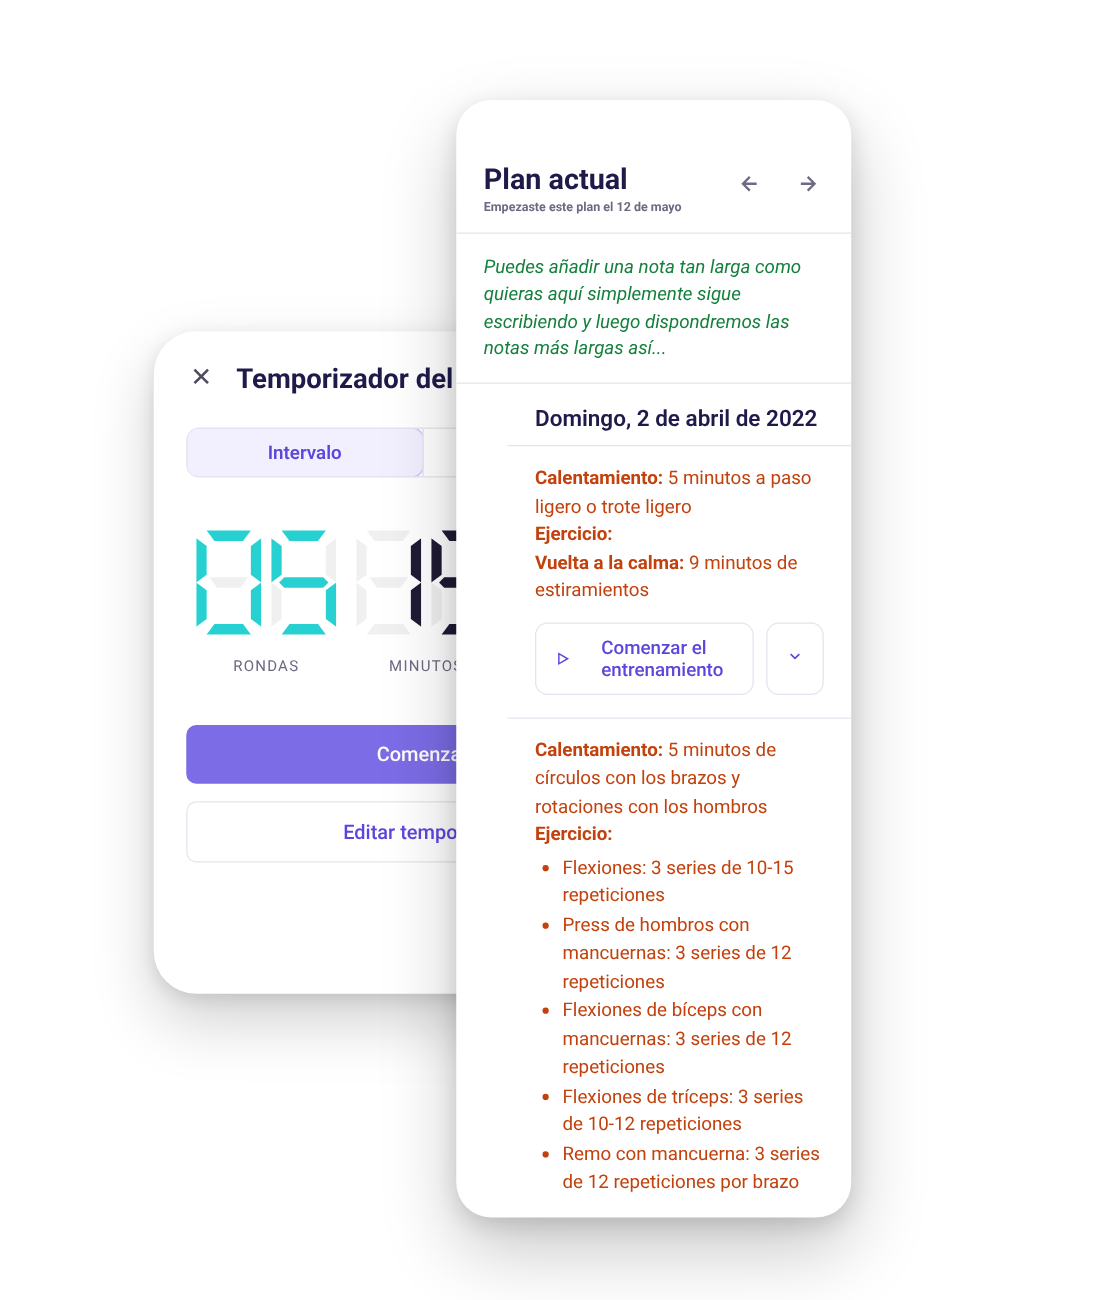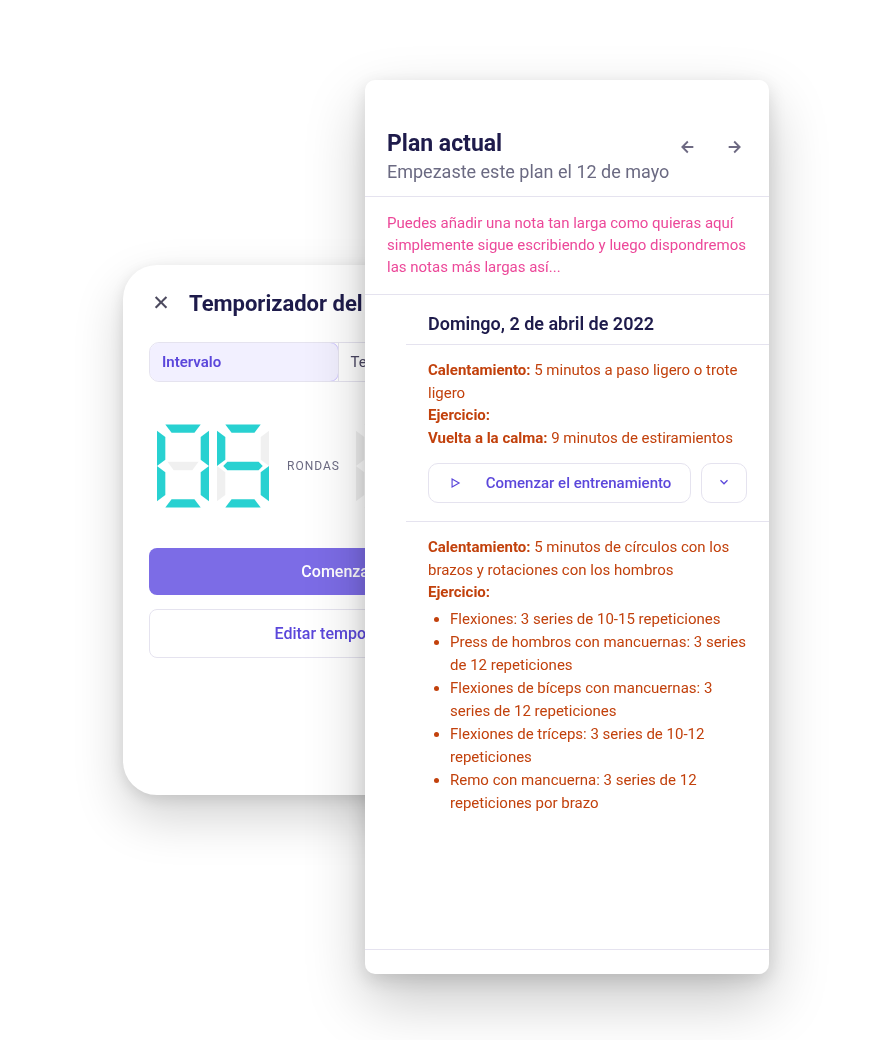--- a/index.html
+++ b/index.html
@@ -44,37 +44,37 @@
   }
   .timer-title {
     font-size: 22px; font-weight: 700; color: var(--ink);
     white-space: nowrap; overflow: hidden;
   }
   .seg {
     display: flex; margin: 10px 26px 6px 26px;
     border: 1px solid var(--line); border-radius: 10px; overflow: hidden;
   }
   .seg-item {
-    flex: 1 1 0; text-align: left;
+    flex: 1 1 0; text-align: center;
     padding: 10px 12px; font-size: 15px;
     color: var(--ink-soft); background: #fff;
   }
   .seg-item.active {
     background: var(--purple-pale);
     border: 1px solid #cfc5ff; border-radius: 9px; margin: -1px;
     color: var(--purple-deep); font-weight: 600;
   }
   .seg-item + .seg-item { border-left: 1px solid var(--line); }
   .seg-item.active + .seg-item { border-left: 1px solid var(--line); }
 
   .digits-row {
     display: flex; align-items: flex-end; gap: 16px;
     padding: 36px 26px 12px 34px;
   }
-  .dgroup { display: flex; align-items: center; gap: 18px; }
+  .dgroup { display: flex; flex-direction: column; align-items: center; gap: 18px; }
   .digits { display: flex; gap: 8px; align-items: center; }
   .digits.big svg { width: 52px; height: 84px; }
   .label-under {
     font-size: 12px; letter-spacing: 1px; color: var(--ink-muted);
   }
   .colon { font-size: 70px; line-height: 84px; color: var(--ink); transform: translateY(-16px); }
 
   .btn-row { padding: 28px 26px 0 26px; display: flex; flex-direction: column; gap: 14px; }
   .btn {
     width: 100%; text-align: center; border-radius: 8px;
@@ -83,42 +83,42 @@
   .btn-primary { background: var(--purple); color: #fff; }
   .btn-ghost {
     background: #fff; color: var(--purple-deep);
     border: 1px solid var(--line);
   }
 
   
   .card-plan {
     position: absolute;
     left: 365px; top: 80px;
-    width: 404px; height: 894px;
+    width: 316px; height: 894px;
     background: var(--bg);
-    border-radius: 10px;
+    border-radius: 28px;
     box-shadow: 0 26px 60px rgba(0,0,0,0.22), 0 6px 18px rgba(0,0,0,0.12);
     overflow: hidden;
     display: flex; flex-direction: column;
   }
   .plan-head {
     padding: 50px 22px 14px 22px;
     display: flex; align-items: flex-start; justify-content: space-between;
     border-bottom: 1px solid var(--line);
   }
   .plan-head-left { display: flex; flex-direction: column; gap: 4px; }
   .plan-title { font-size: 23px; font-weight: 700; }
-  .plan-sub { font-size: 18px; color: var(--ink-muted); }
+  .plan-sub { font-size: 10px; color: var(--ink-muted); font-weight: bold; }
   .plan-nav { display: flex; gap: 28px; padding-top: 6px; }
   .arrow { width: 22px; height: 22px; }
   .arrow svg { width: 22px; height: 22px; stroke: #6e6a83; stroke-width: 2; fill: none; }
 
   .note {
     padding: 16px 22px; font-size: 15px; line-height: 1.45;
-    color: #ec4899; border-bottom: 1px solid var(--line);
+    color: #15803d; border-bottom: 1px solid var(--line); font-style: italic;
   }
 
   .day-block { border-bottom: 1px solid var(--line); padding: 0 0 18px 0; margin-left: 41px; }
   .day-title {
     font-size: 18px; font-weight: 600; padding: 18px 22px 10px 22px;
     border-bottom: 1px solid var(--line);
   }
   .day-body {
     padding: 14px 22px 0 22px; font-size: 15px; line-height: 1.5;
     color: #c2410c;

